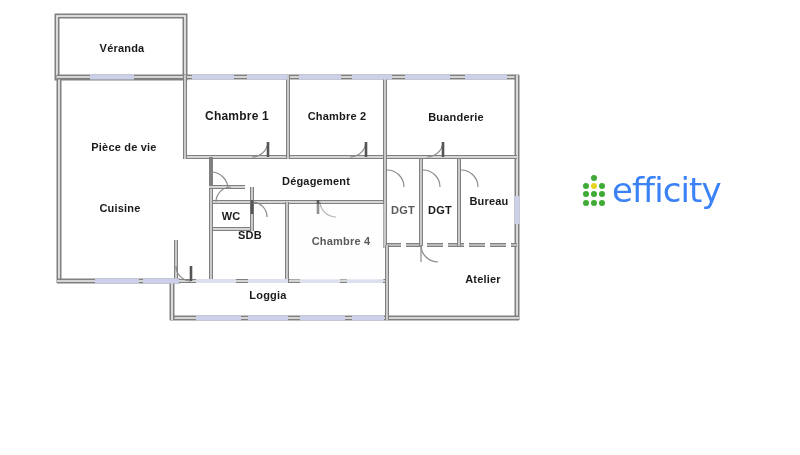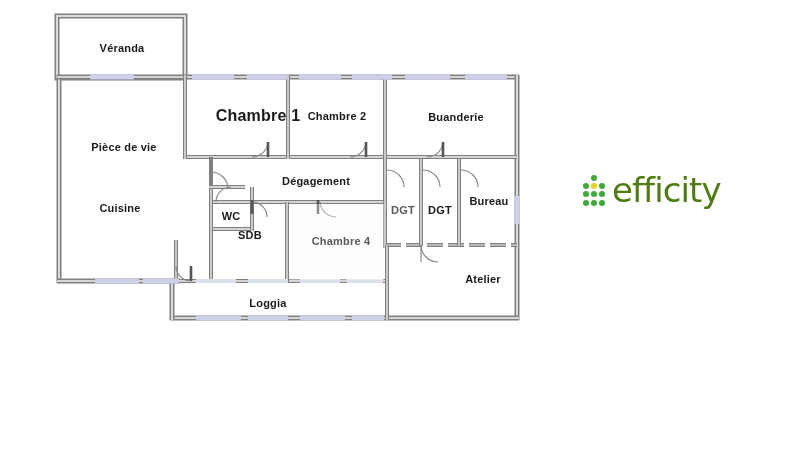--- a/index.html
+++ b/index.html
@@ -55,21 +55,21 @@
     height: 6px;
     border-radius: 50%;
   }
   #logo-wordmark {
     position: absolute;
     left: 29px;
     top: 0px;
     font-family: "DejaVu Sans", "Liberation Sans", sans-serif;
     font-size: 34px;
     font-weight: 400;
-    color: #4d7c0f;
+    color: #3b82f6;
     letter-spacing: -0.9px;
     line-height: 44px;
   }
 </style>
 </head>
 <body>
 
 <svg id="floorplan-canvas" viewBox="0 0 800 455" xmlns="http://www.w3.org/2000/svg">
 
   <rect x="0" y="0" width="800" height="455" fill="#ffffff"></rect>
@@ -258,32 +258,32 @@
 
   <g id="interior-shade" opacity="0.35">
     <rect x="290" y="204" width="94" height="76" fill="#fbfbfb"></rect>
   </g>
 </svg>
 
 <div id="room-labels">
   <div class="room-label" style="left:122px; top:48px;  font-size:11px;">Véranda</div>
   <div class="room-label" style="left:124px; top:147px; font-size:11px;">Pièce de vie</div>
   <div class="room-label" style="left:120px; top:208px; font-size:11px;">Cuisine</div>
-  <div class="room-label" style="left:237px; top:116px; font-size:16px;margin-left:21px;">Chambre 1</div>
+  <div class="room-label" style="left:237px; top:116px; font-size:12px;">Chambre 1</div>
   <div class="room-label" style="left:337px; top:116px; font-size:11px;">Chambre 2</div>
   <div class="room-label" style="left:456px; top:117px; font-size:11px;">Buanderie</div>
   <div class="room-label" style="left:316px; top:181px; font-size:11px;">Dégagement</div>
   <div class="room-label" style="left:231px; top:216px; font-size:11px;">WC</div>
   <div class="room-label" style="left:250px; top:235px; font-size:11px;">SDB</div>
   <div class="room-label faded" style="left:341px; top:241px; font-size:11px;">Chambre 4</div>
   <div class="room-label faded" style="left:403px; top:210px; font-size:11px;">DGT</div>
   <div class="room-label" style="left:440px; top:210px; font-size:11px;">DGT</div>
   <div class="room-label" style="left:489px; top:201px; font-size:11px;">Bureau</div>
   <div class="room-label" style="left:455px; top:279px; font-size:11px;margin-left:28px;">Atelier</div>
-  <div class="room-label" style="left:268px; top:295px; font-size:11px;margin-top:8px;">Loggia</div>
+  <div class="room-label" style="left:268px; top:295px; font-size:11px;">Loggia</div>
 </div>
 
 <div id="efficity-logo">
   <div id="logo-dots">
       <span class="dot" style="left: 8.2px; top: 0px; background: rgb(63, 170, 53);"></span>
       <span class="dot" style="left: 0px; top: 8.2px; background: rgb(63, 170, 53);"></span>
       <span class="dot" style="left: 8.2px; top: 8.2px; background: rgb(232, 211, 32);"></span>
       <span class="dot" style="left: 16.4px; top: 8.2px; background: rgb(63, 170, 53);"></span>
       <span class="dot" style="left: 0px; top: 16.4px; background: rgb(63, 170, 53);"></span>
       <span class="dot" style="left: 8.2px; top: 16.4px; background: rgb(63, 170, 53);"></span>

